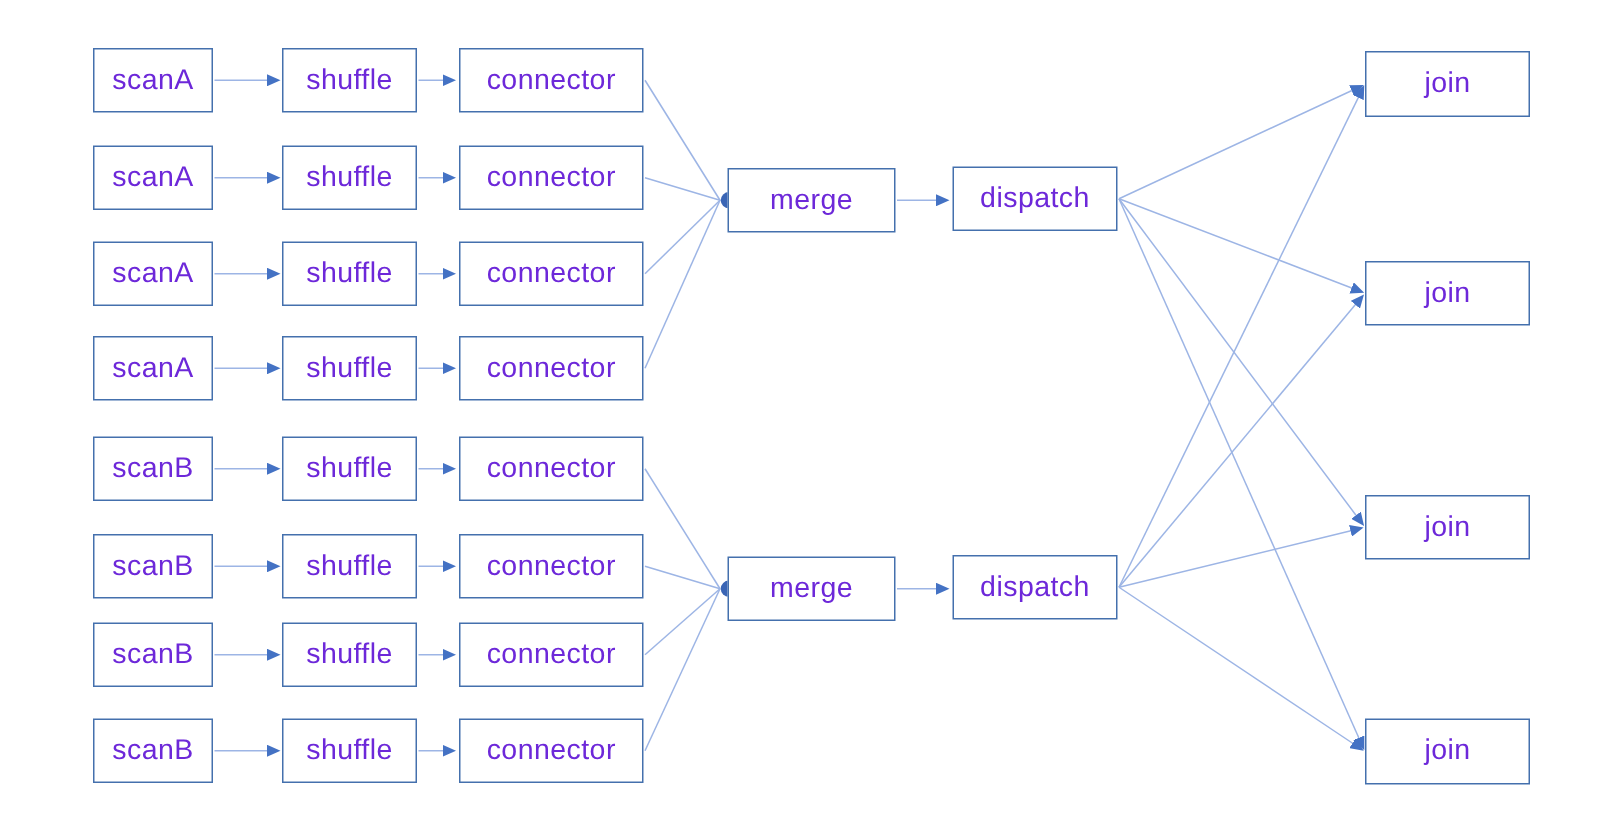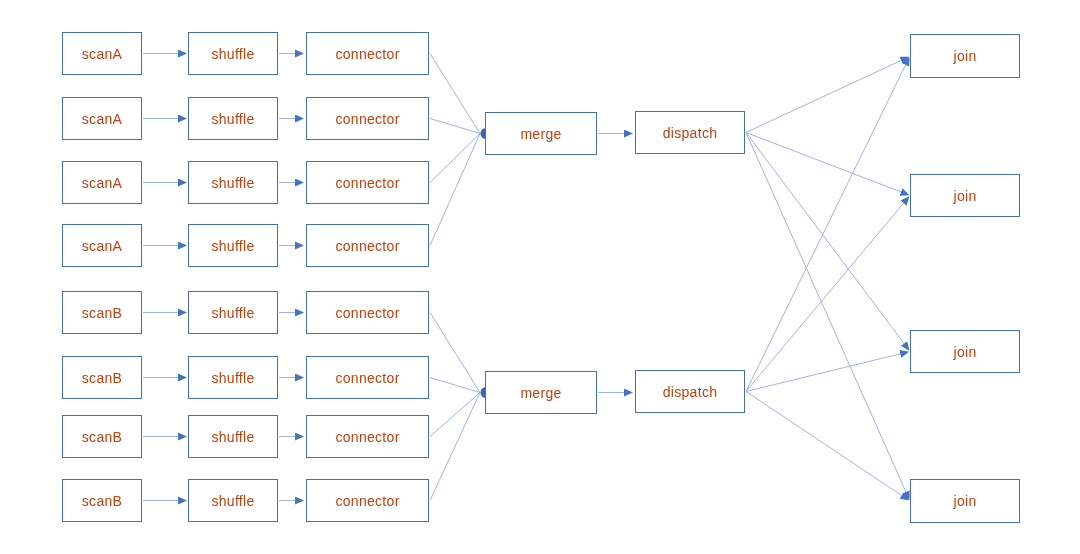--- a/index.html
+++ b/index.html
@@ -17,24 +17,24 @@
     width: 1080px; height: 554px;
   }
   .node {
     position: absolute;
     box-sizing: border-box;
     background: #ffffff;
     border: 1.5px solid #4470ad;
     display: flex;
     align-items: center;
     justify-content: center;
-    font-size: 14px;
+    font-size: 19px;
     font-weight: 400;
     letter-spacing: 0.3px;
-    color: #c2410c;
+    color: #6d28d9;
     white-space: nowrap;
   }
 </style>
 </head>
 <body>
 
 <div class="canvas">
 
   <svg class="edges" viewBox="0 0 1080 554" xmlns="http://www.w3.org/2000/svg">
     <defs>

